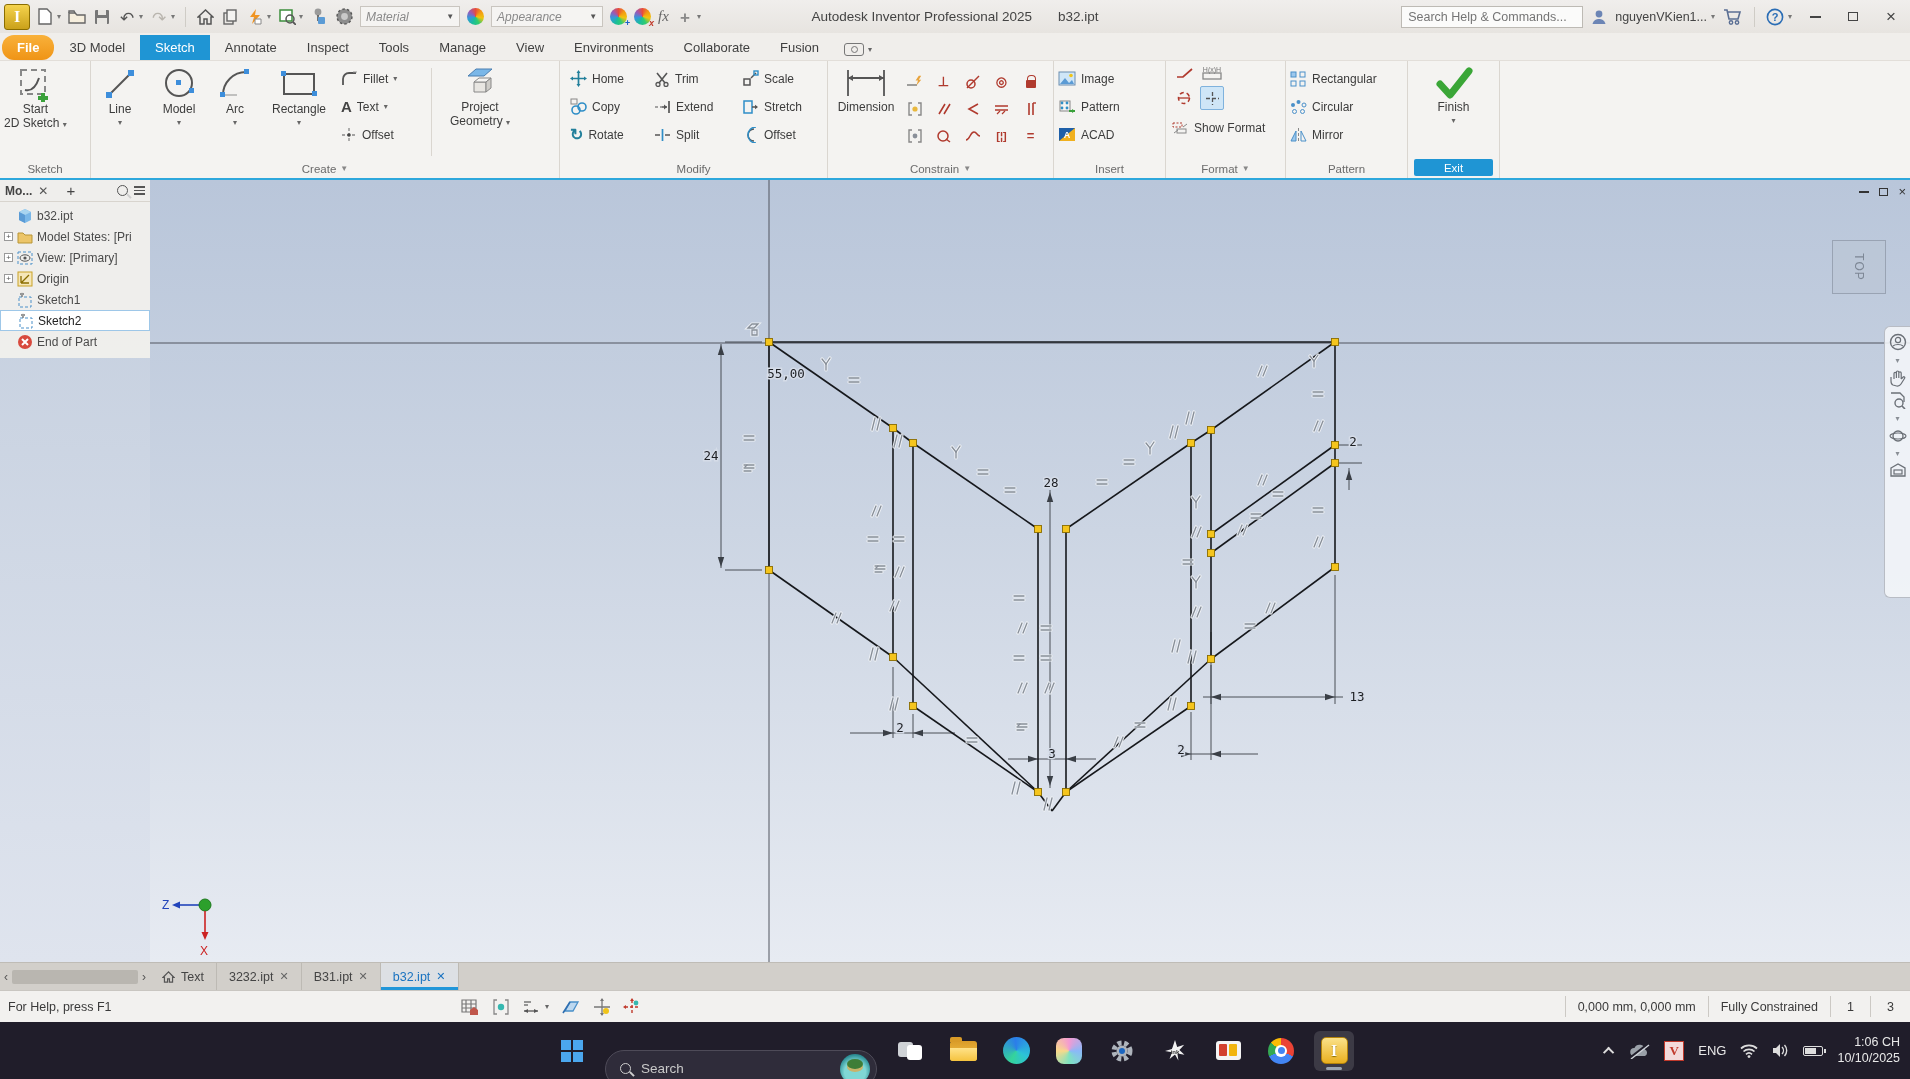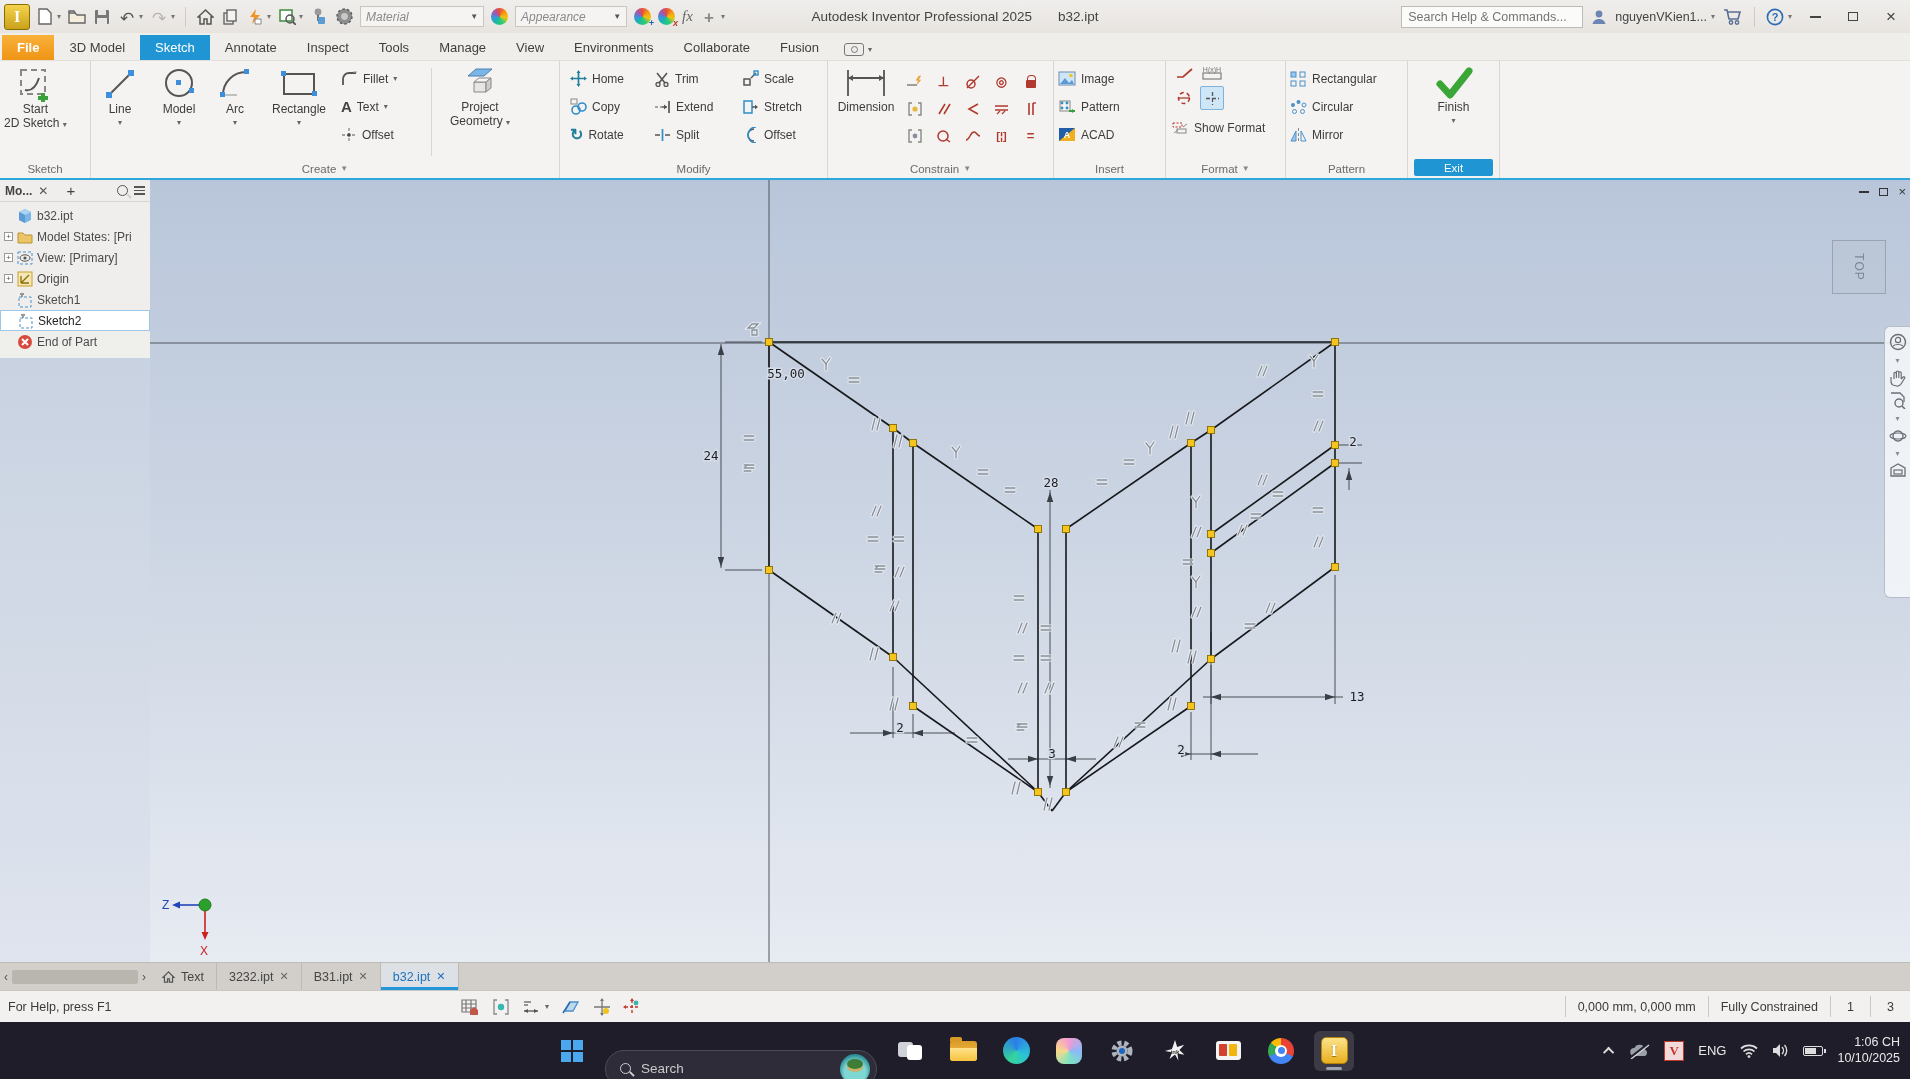--- a/index.html
+++ b/index.html
@@ -24,21 +24,21 @@
   .helpsearch { width:182px; height:22px; border:1px solid #bdbab4; background:#fbfbfa; font-size:12.5px; color:#555; padding:0 6px; font-family:"Liberation Sans",sans-serif;}
   .person { width:16px; height:16px; }
   .uname { color:#444; font-size:12.5px; }
   .winbtn { width:30px; height:24px; display:grid; place-items:center; color:#444; font-size:14px; }
   .minbar { width:11px; height:2px; background:#444; }
   .resticon { width:10px; height:9px; border:1.5px solid #444; }
 
   
   .tabsrow { height:28px; background:#f0eeeb; display:flex; align-items:flex-end; padding-left:2px; border-bottom:1px solid #e2ded9;}
   .rtab { padding:5px 15px; font-size:13px; color:#3f3f3f; }
-  .rtab.file { background:linear-gradient(#f9b13a,#ef9416); color:#fff; font-weight:bold; }
+  .rtab.file { background:linear-gradient(#f9b13a,#ef9416); color:#fff; font-weight:bold;border-radius:12px; }
   .rtab.active { background:#1f95d4; color:#fff; }
   .tabextra { margin-left:10px; display:flex; align-items:center; gap:4px; padding-bottom:4px; color:#666;}
   .camico { width:20px; height:13px; border:1.5px solid #777; border-radius:3px; position:relative;}
   .camico::after{content:"";position:absolute;left:6px;top:2px;width:5px;height:5px;border:1.5px solid #777;border-radius:50%;}
 
   
   .ribbon { height:119px; background:#f4f3f1; display:flex; border-bottom:2px solid #2da7dc; }
   .panel { display:flex; flex-direction:column; border-right:1px solid #dad6d0; }
   .pbody { height:98px; display:flex; align-items:flex-start; padding-top:3px; }
   .plabel { height:19px; display:flex; align-items:center; justify-content:center; gap:4px; color:#6b6b6b; font-size:11.5px; }
@@ -205,21 +205,21 @@
             <rect x="6" y="9" width="7" height="7" rx="1" fill="#5b9bd5"></rect>
           </svg>
         </span>
       <span class="qicon">
         <svg width="17" height="17">
             <circle cx="8.5" cy="8.5" r="7.5" fill="#8d8d8d"></circle>
             <circle cx="8.5" cy="8.5" r="7.5" fill="none" stroke="#555" stroke-width="1.4" stroke-dasharray="2.5 2.2"></circle>
             <circle cx="8.5" cy="8.5" r="3.4" fill="#c9c9c9"></circle>
           </svg>
         </span>
-      <div class="combo" style="width:124px">
+      <div class="combo" style="width:100px">
         <span>Material</span>
           <span class="car">▼</span>
       </div>
       <span class="cwheel"></span>
       <div class="combo" style="width:112px">
         <span>Appearance</span>
           <span class="car">▼</span>
       </div>
       <span class="cwheel" style="position:relative">
           <i class="cwbadge" style="color:#1a62c5">+</i>

